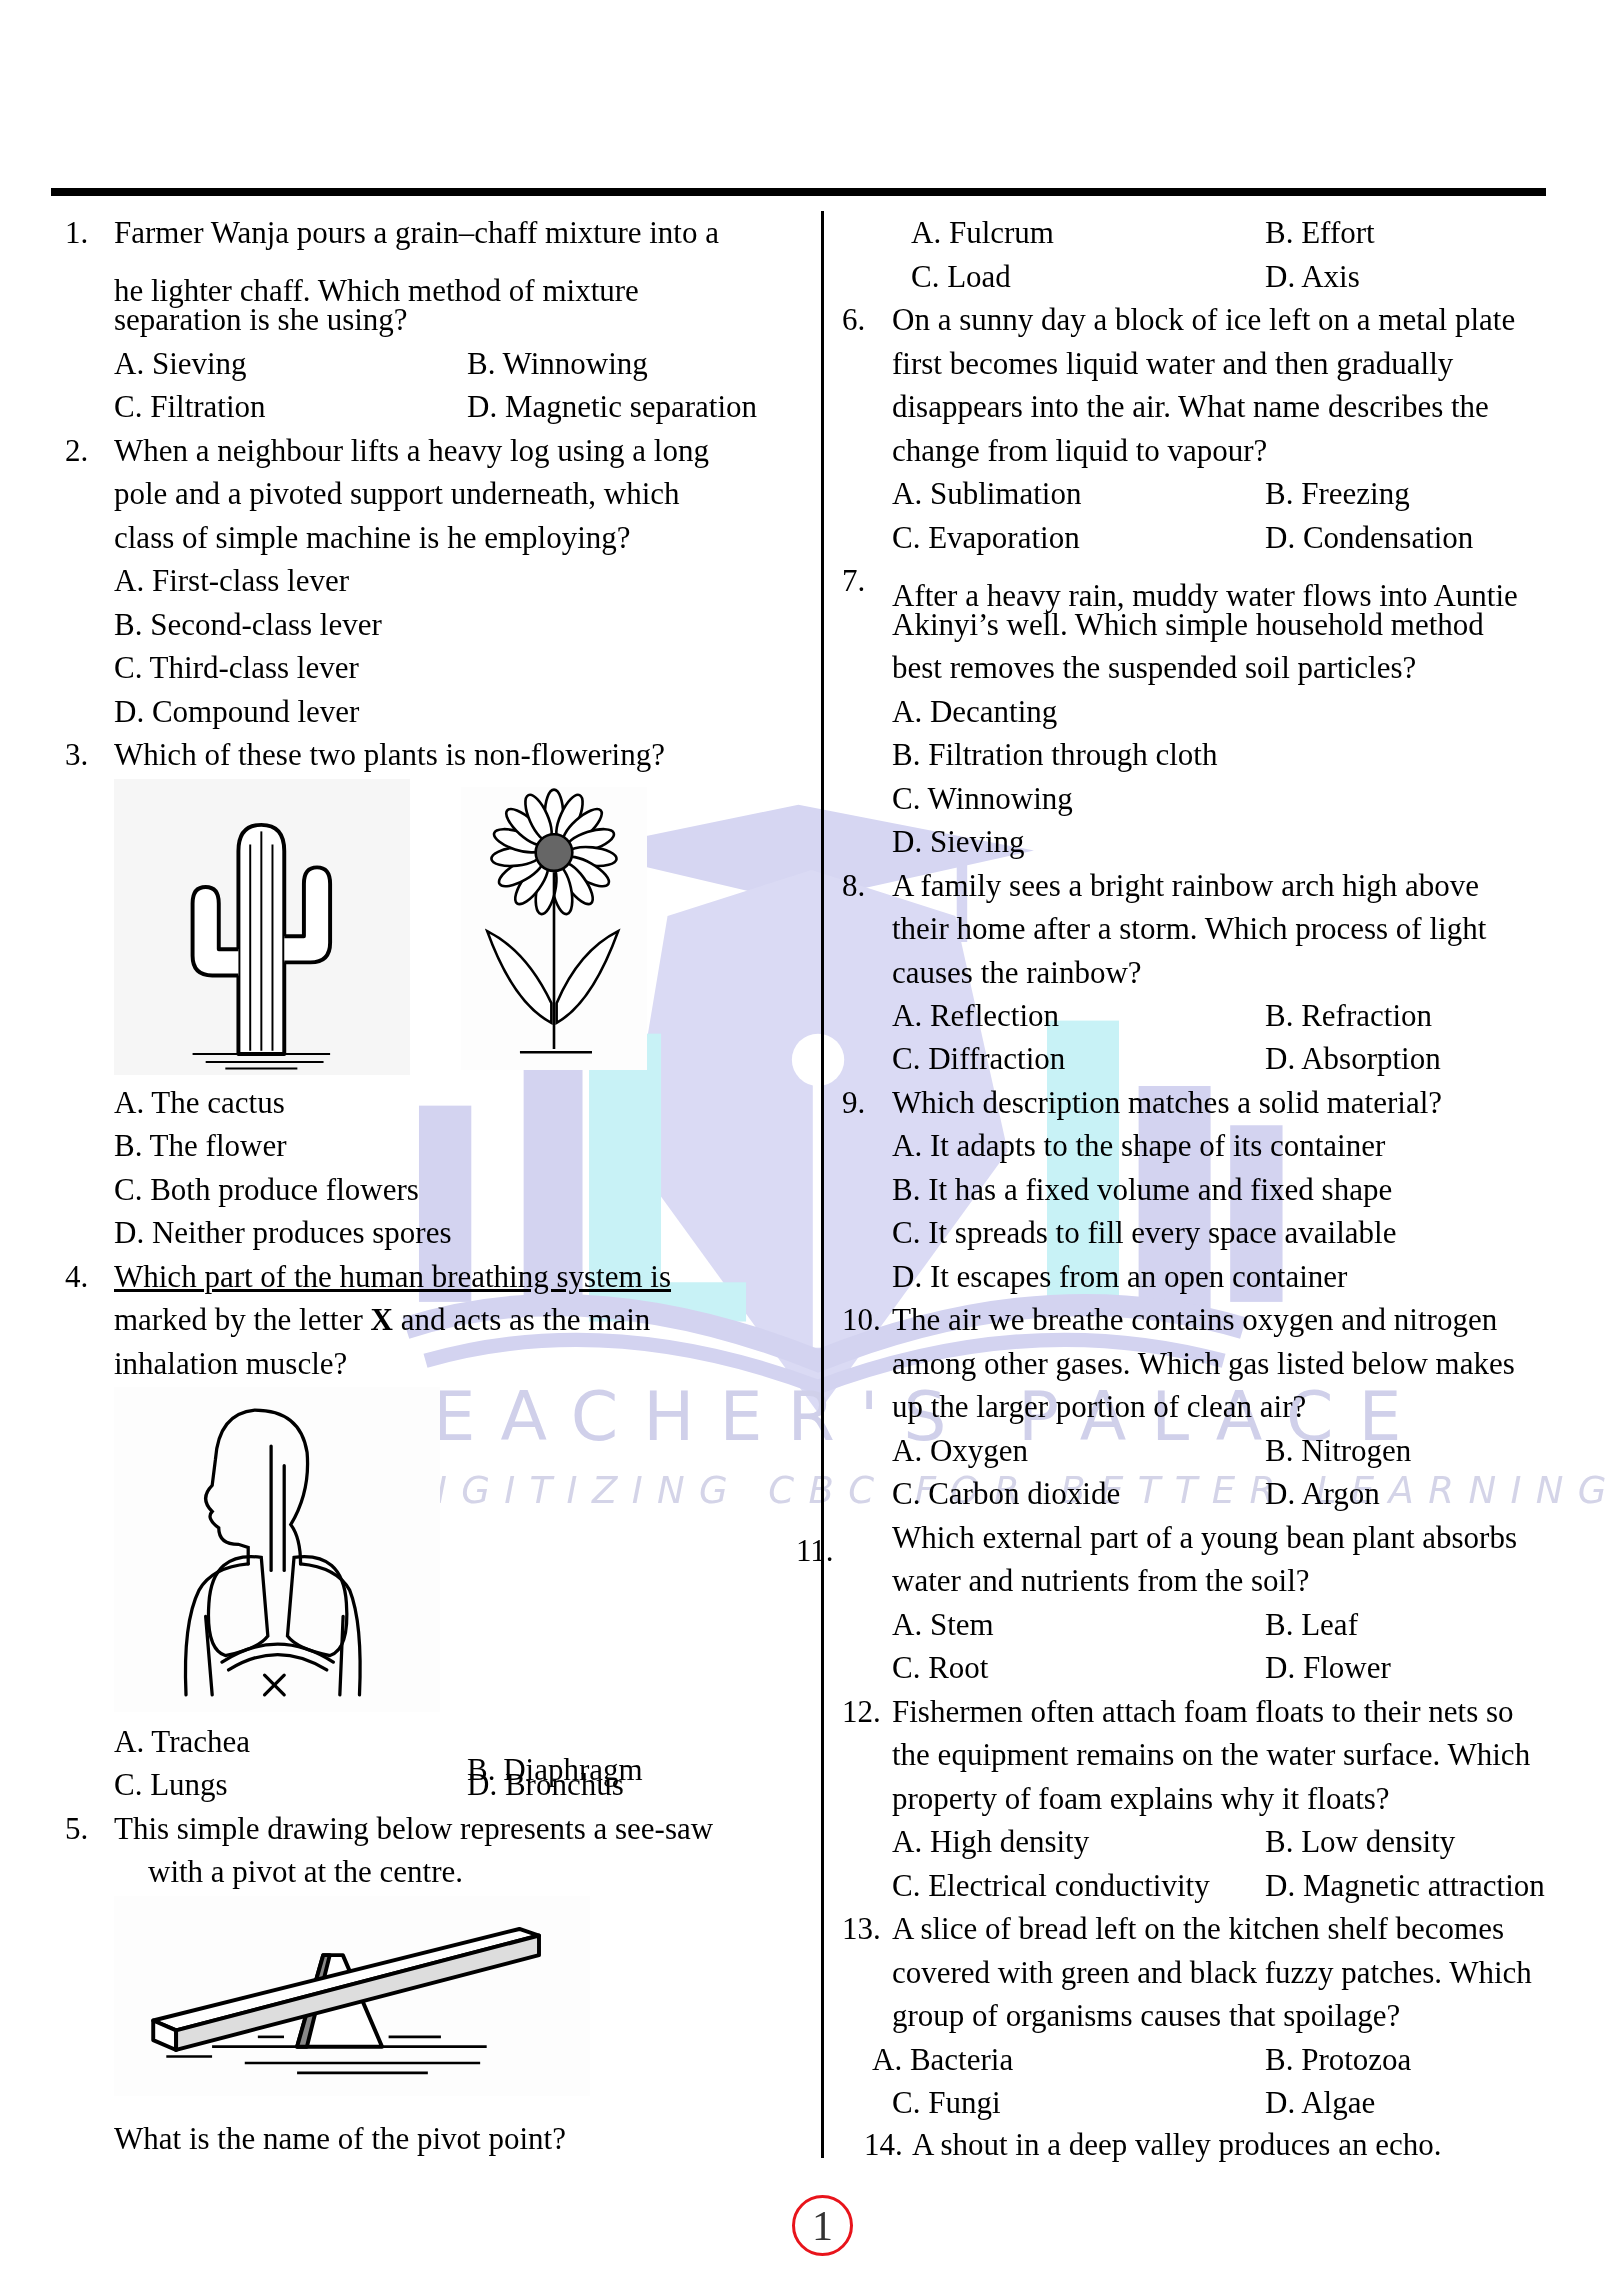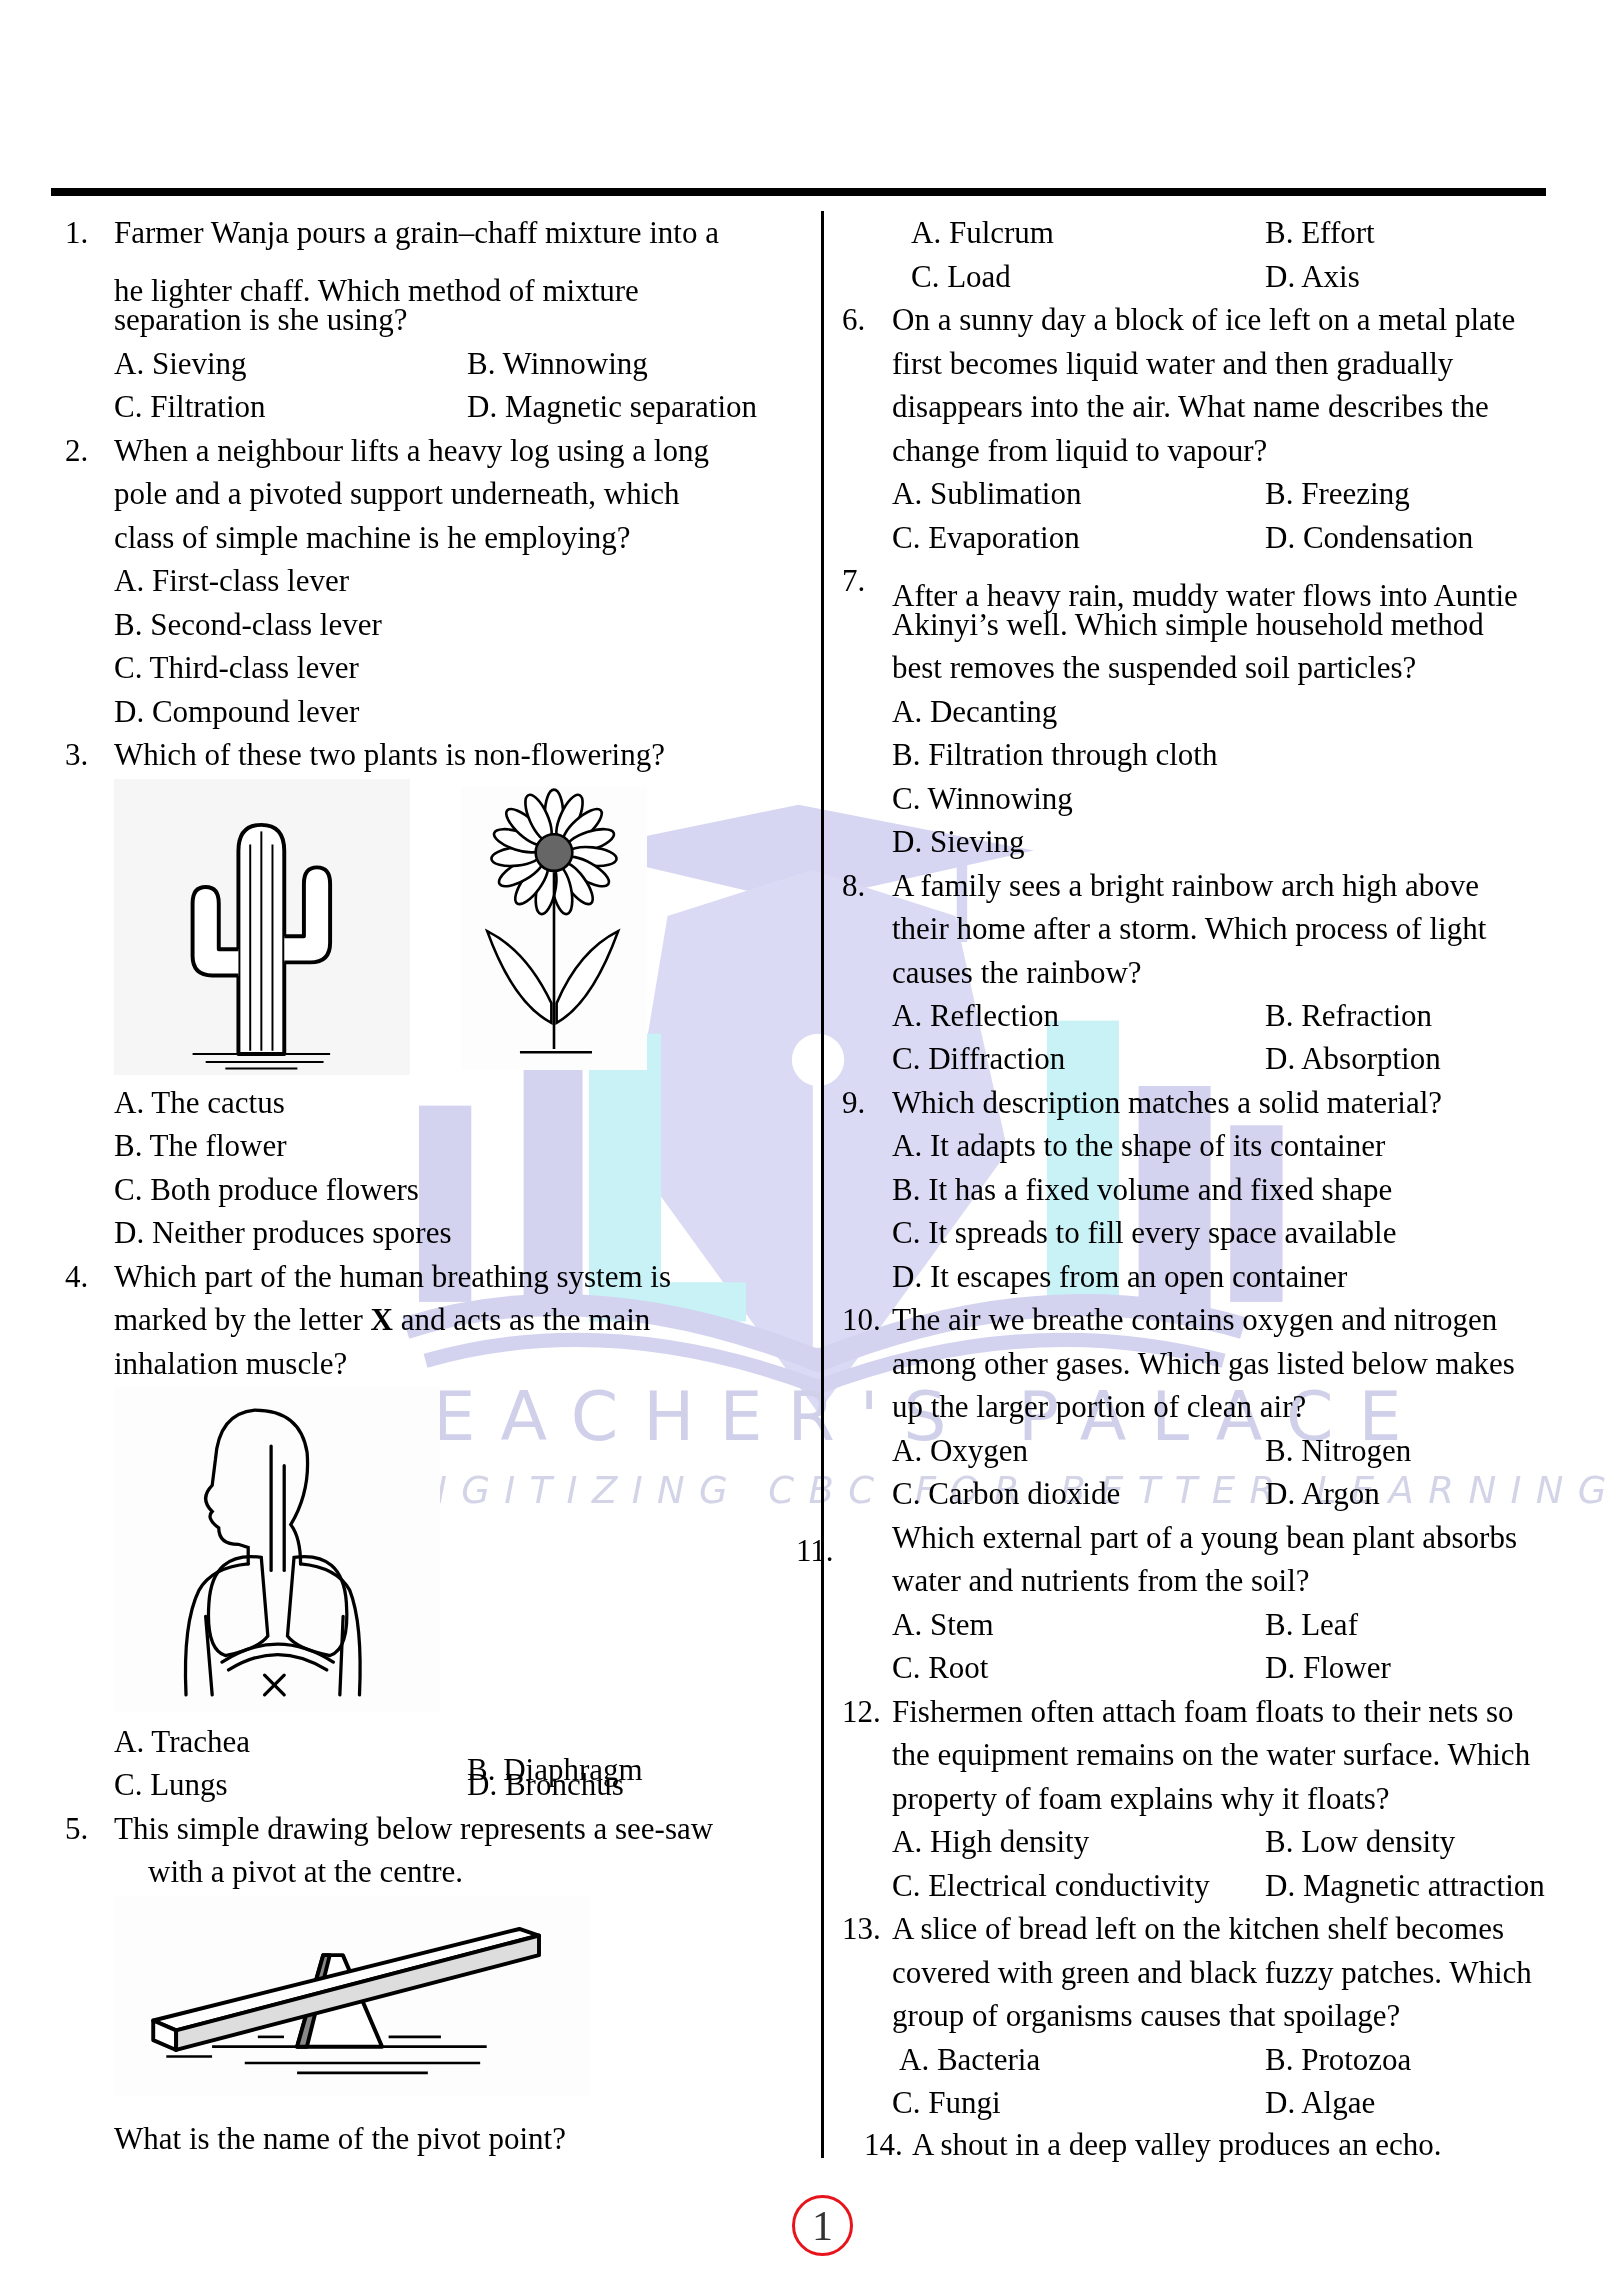--- a/index.html
+++ b/index.html
@@ -121,21 +121,21 @@
   </div>
 
   <div class="ln" style="left:114px;top:1083px;">A. The cactus</div>
   <div class="ln" style="left:114px;top:1126px;">B. The flower</div>
   <div class="ln" style="left:114px;top:1170px;">C. Both produce flowers</div>
   <div class="ln" style="left:114px;top:1213px;">D. Neither produces spores</div>
 </div>
 
 <div>
   <div class="num" style="left:65px;top:1257px;">4.</div>
-  <div class="ln" style="left:114px;top:1257px;">Which part of the human breathing system is</div>
+  <div class="ln" style="left:114px;top:1257px;text-decoration:underline;">Which part of the human breathing system is</div>
   <div class="ln" style="left:114px;top:1300px;">
     <span>marked by the letter</span>
     <b>X</b>
     <span>and acts as the main</span>
   </div>
   <div class="ln" style="left:114px;top:1344px;">inhalation muscle?</div>
 
   <div class="fig white" style="left:114px;top:1387px;width:326px;height:325px;">
     <svg width="326" height="325" viewBox="0 0 498 496">
       <g fill="none" stroke="#000" stroke-width="5" stroke-linecap="round">
@@ -270,21 +270,21 @@
   <div class="ln" style="left:1265px;top:1822px;">B. Low density</div>
   <div class="ln" style="left:892px;top:1866px;">C. Electrical conductivity</div>
   <div class="ln" style="left:1265px;top:1866px;">D. Magnetic attraction</div>
 </div>
 
 <div>
   <div class="num" style="left:842px;top:1909px;">13.</div>
   <div class="ln" style="left:892px;top:1909px;">A slice of bread left on the kitchen shelf becomes</div>
   <div class="ln" style="left:892px;top:1953px;">covered with green and black fuzzy patches. Which</div>
   <div class="ln" style="left:892px;top:1996px;">group of organisms causes that spoilage?</div>
-  <div class="ln" style="left:899px;top:2040px;">A. Bacteria</div>
+  <div class="ln" style="left:872px;top:2040px;">A. Bacteria</div>
   <div class="ln" style="left:1265px;top:2040px;">B. Protozoa</div>
   <div class="ln" style="left:892px;top:2083px;">C. Fungi</div>
   <div class="ln" style="left:1265px;top:2083px;">D. Algae</div>
 </div>
 
 <div>
   <div class="num" style="left:864px;top:2125px;">14.</div>
   <div class="ln" style="left:912px;top:2125px;">A shout in a deep valley produces an echo.</div>
 </div>
 

